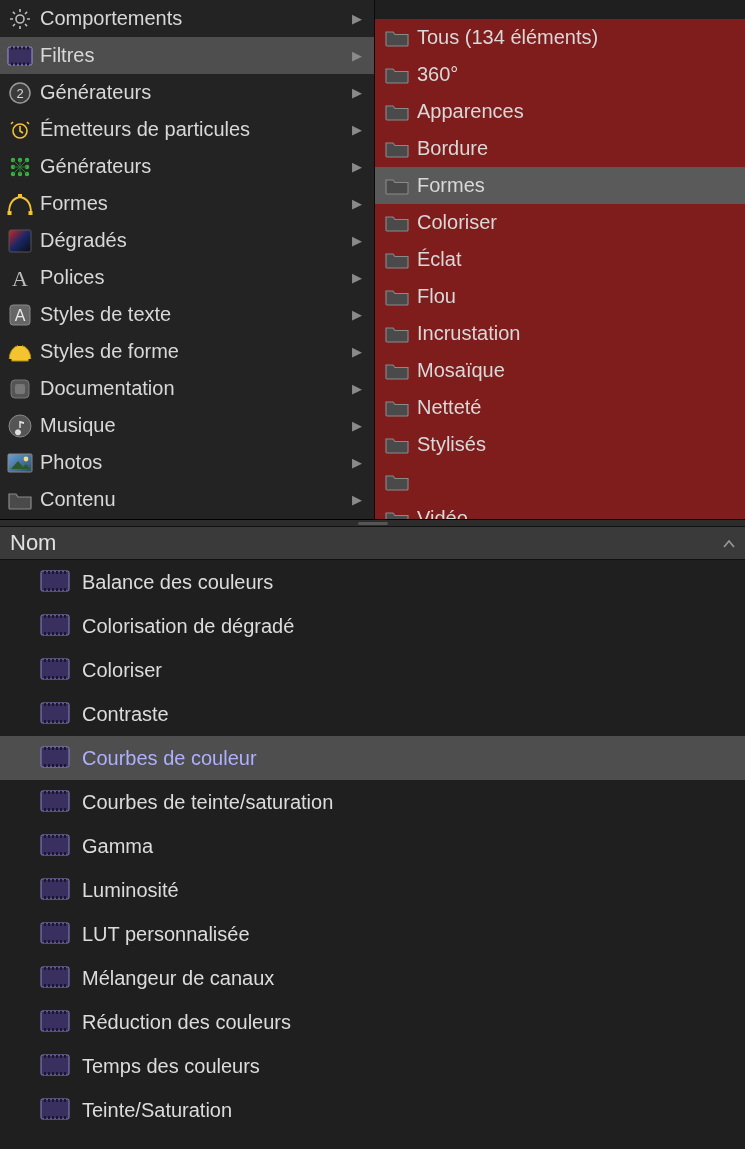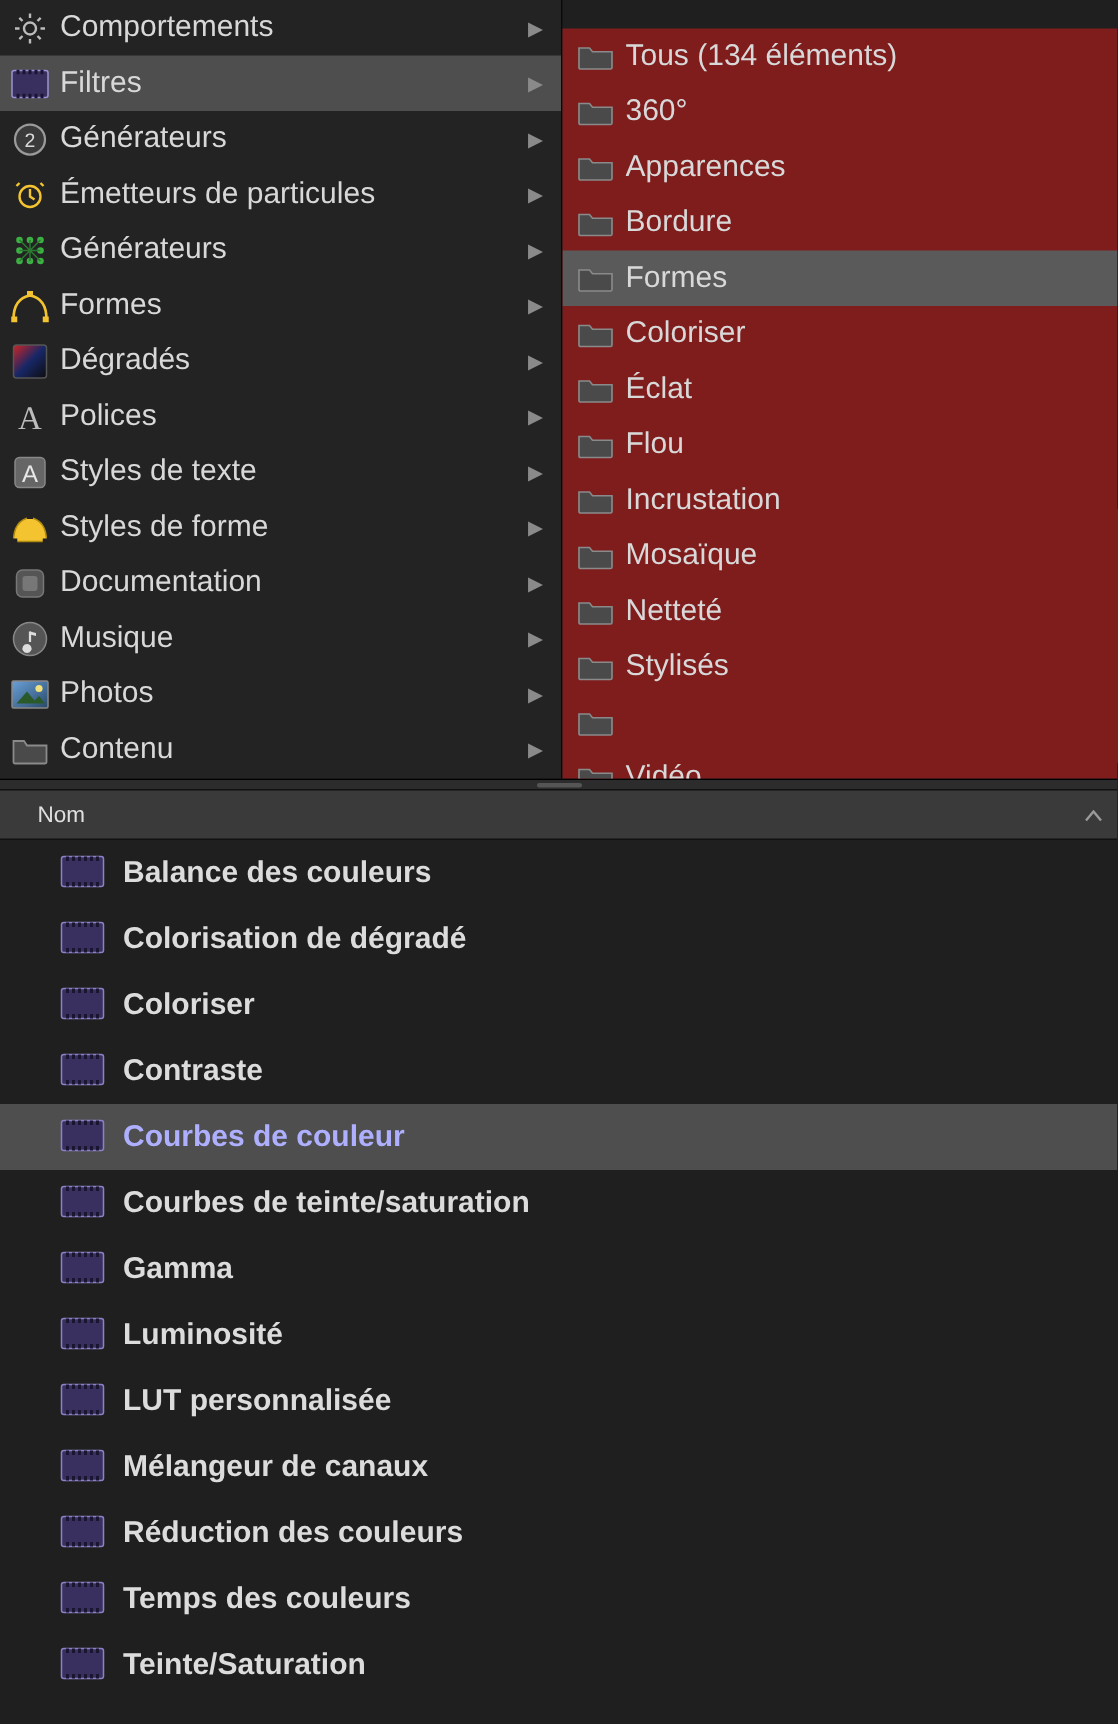--- a/index.html
+++ b/index.html
@@ -99,31 +99,29 @@
       align-items: center;
       height: 34px;
       background: #3a3a3a;
       padding: 0 10px;
       border-top: 1px solid #111;
       border-bottom: 1px solid #111;
     }
     .header-label {
       flex: 1;
       color: #e0e0e0;
-      font-size: 15px;
-      margin-left: 15px;
+      font-size: 22px;
     }
     .header-sort {
       color: #8a8a8a;
       font-size: 13px;
     }
 
     .detail-list {
       overflow: hidden;
-      font-weight: bold;
     }
     .detail-row {
       display: flex;
       align-items: center;
       height: 44px;
       padding-left: 40px;
       cursor: default;
     }
     .detail-row.selected {
       background: #4e4e4e;

